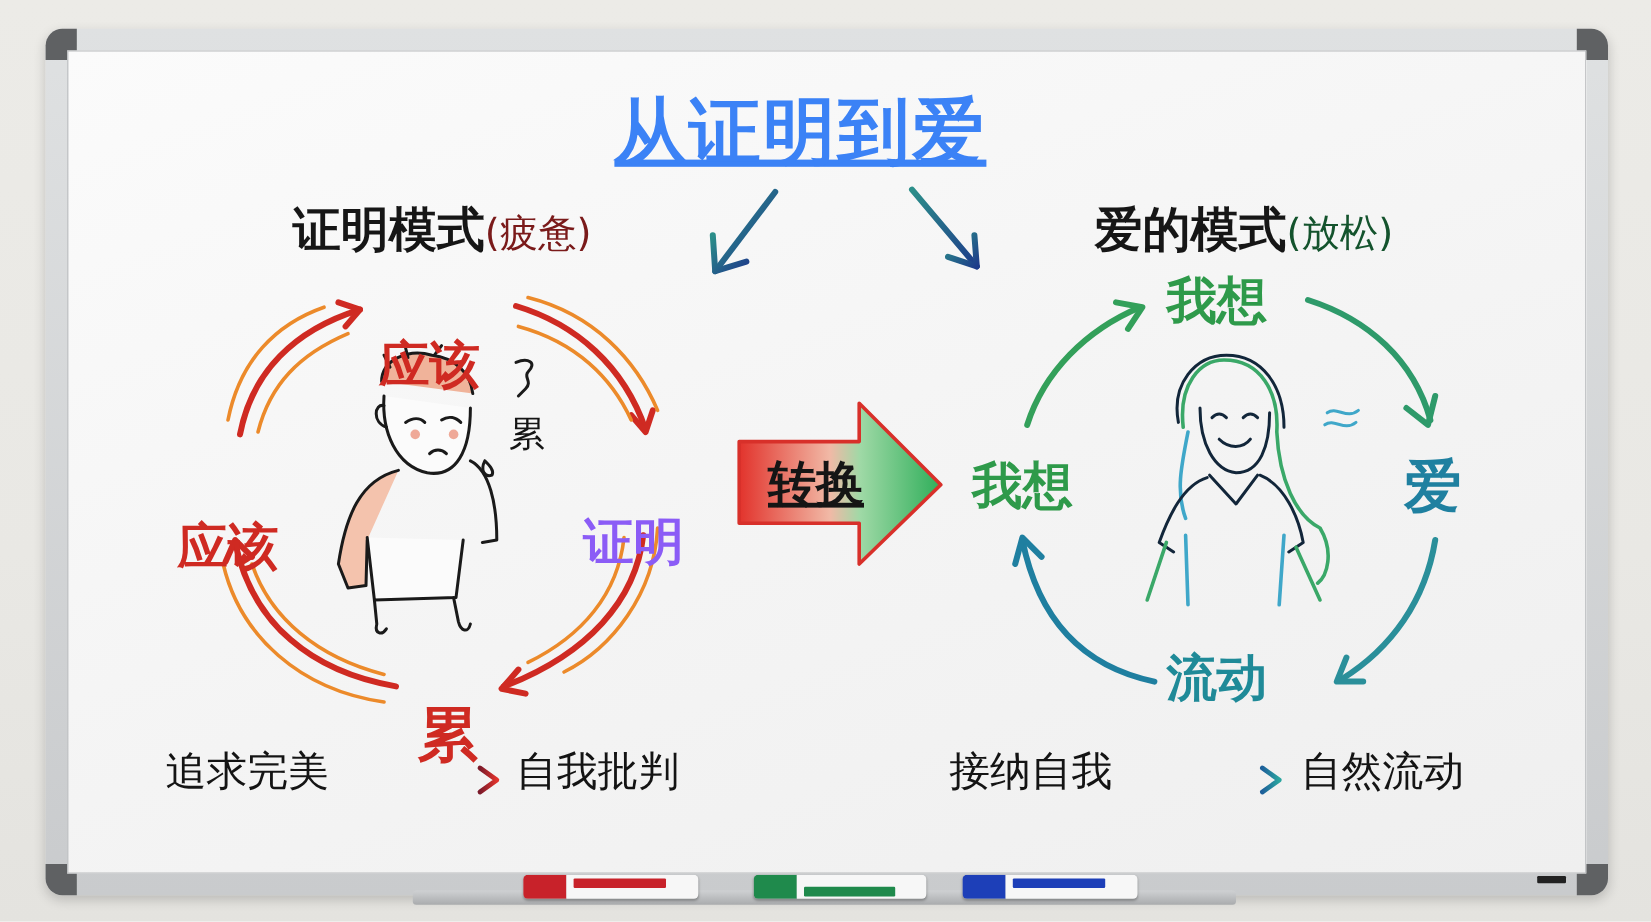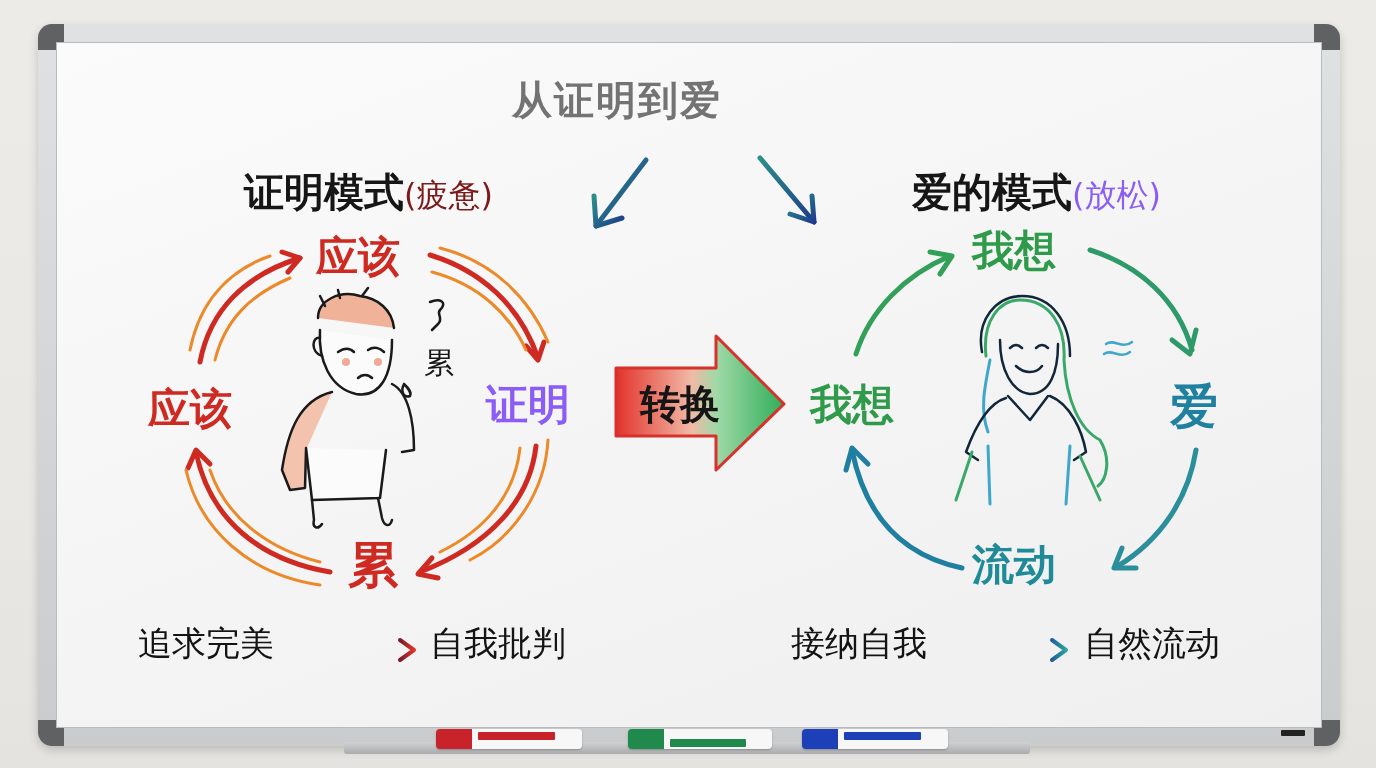--- a/index.html
+++ b/index.html
@@ -22,32 +22,32 @@
   .board-surface {
     position:absolute; left:56px; top:42px; width:1266px; height:686px;
     background: linear-gradient(160deg,#fbfbfb 0%,#f4f4f4 55%,#efefef 100%);
     box-shadow: inset 0 0 0 1px #b9bbbd;
   }
   .label-sticker {
     position:absolute; left:1281px; top:730px; width:24px; height:6px;
     background:#222; border-radius:1px;
   }
   .txt { position:absolute; white-space:nowrap; line-height:1; }
-  .title { left:512px; top:80px; font-size:40px; color:#737373; font-weight:bold; letter-spacing:2px; }
+  .title { left:512px; top:80px; font-size:60px; color:#3b82f6; font-weight:bold; letter-spacing:2px;text-decoration:underline; }
   .sub-left { left:244px; top:172px; font-size:40px; color:#161616; font-weight:bold;text-align:right; }
   .sub-left .paren { font-size:32px; color:#7a1a1a; font-weight:normal; }
   .sub-right { left:912px; top:172px; font-size:40px; color:#161616; font-weight:bold; }
-  .sub-right .paren { font-size:32px; color:#8b5cf6; font-weight:normal; }
-  .red { color:#cf2a22; }
+  .sub-right .paren { font-size:32px; color:#14532d; font-weight:normal; }
+  .red { color:#cf2a22;margin-top:47px; }
   .green { color:#2e9a4a;text-align:right; }
   .teal { color:#1f80a0; }
   .node { font-size:42px; font-weight:bold; }
   .figure-word { font-size:30px; color:#151515; }
   .bottom { font-size:34px; color:#141414; }
-  .convert-label { left:640px; top:384px; font-size:40px; color:#151515; font-weight:bold; }
+  .convert-label { left:640px; top:384px; font-size:40px; color:#151515; font-weight:bold;text-decoration:underline; }
   svg.layer { position:absolute; left:0; top:0; }
   .tray { position:absolute; left:344px; top:742px; width:686px; height:12px;
           background:linear-gradient(180deg,#cfd1d3,#a9abad); border-radius:3px; }
   .marker { position:absolute; top:729px; height:20px; border-radius:4px; overflow:hidden; display:flex; box-shadow:0 1px 2px rgba(0,0,0,0.25);}
   .marker .cap { width:36px; height:100%; }
   .marker .body { flex:1; background:#f7f7f7; position:relative; }
   .marker .body .band { position:absolute; left:6px; top:3px; height:8px; width:70%; border-radius:1px; }
 </style>
 </head>
 <body>

